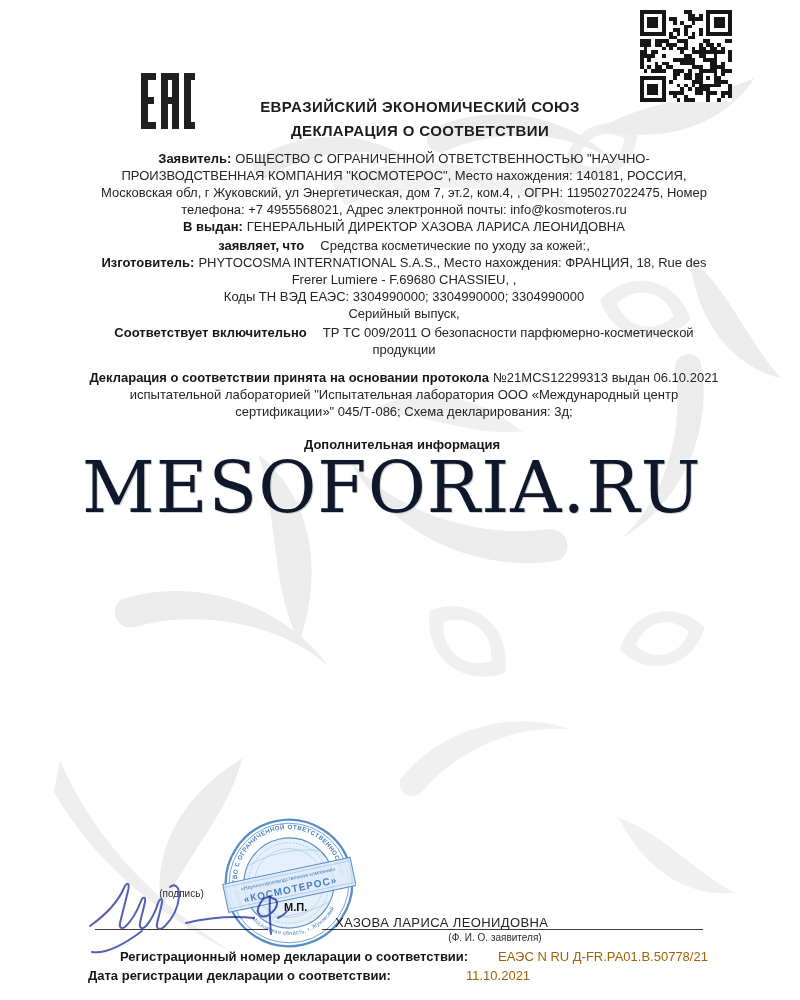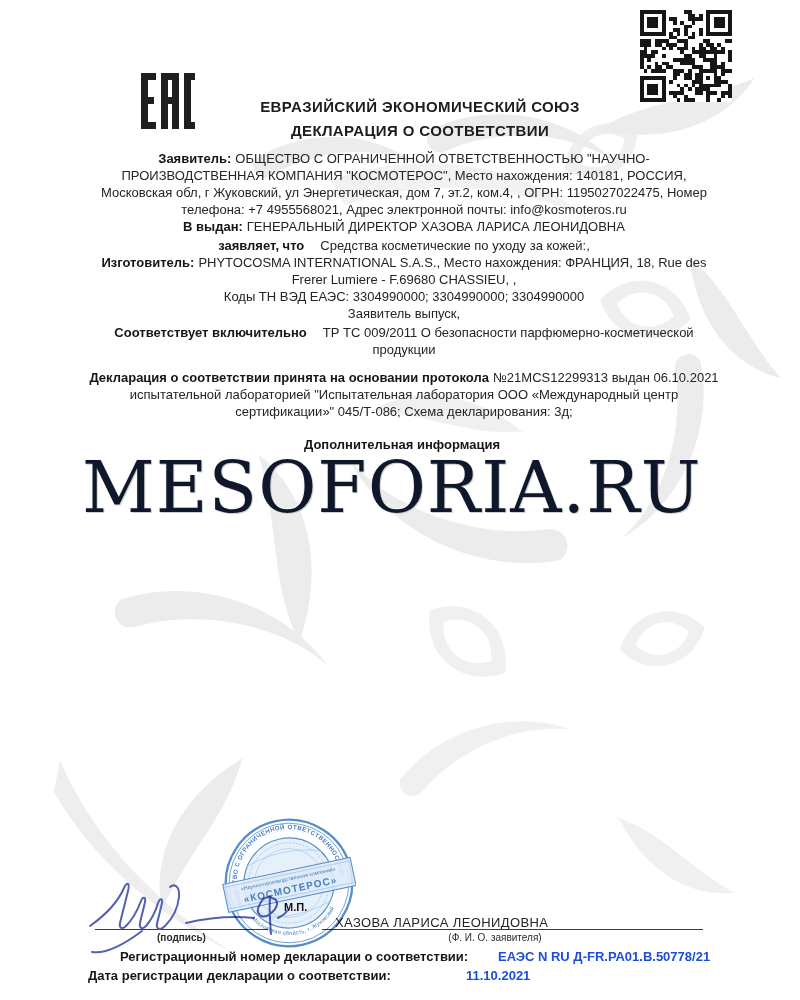--- a/index.html
+++ b/index.html
@@ -30,29 +30,29 @@
   p.m2{margin-top:2px;}
   p.basis{margin-top:11px;}
   p.addinfo{margin-top:16px;}
   p.validity{margin-top:33px;}
   .validity .lbl{margin-right:4px;}
   .validity .date{font-weight:normal;margin-right:4px;}
   
   .sig-svg{position:absolute;left:82px;top:874px;z-index:3;}
   .sig-line{position:absolute;left:95px;top:929px;width:173px;height:1px;background:#3a3a3a;z-index:2;}
   .name-line{position:absolute;left:322px;top:929px;width:381px;height:1px;background:#3a3a3a;z-index:2;}
-  .sig-caption{position:absolute;left:95px;top:932px;width:173px;text-align:center;font-size:10px;color:#2b2b2b;z-index:2;font-weight:bold;}
+  .sig-caption{position:absolute;left:95px;top:888px;width:173px;text-align:center;font-size:10px;color:#2b2b2b;z-index:2;}
   .name-caption{position:absolute;left:385px;top:932px;width:220px;text-align:center;font-size:10px;color:#2b2b2b;z-index:2;}
   .mp{position:absolute;left:284px;top:901px;font-size:11px;font-weight:bold;color:#111;z-index:5;}
   .fio{position:absolute;left:335px;top:915px;font-size:13px;letter-spacing:.4px;color:#242424;z-index:2;}
   .stamp{position:absolute;left:222px;top:816px;width:134px;height:134px;z-index:4;mix-blend-mode:multiply;opacity:.95;}
   
   .f-row{position:absolute;left:88px;width:660px;display:flex;font-size:13px;z-index:2;}
   .f-row .flabel{width:378px;font-weight:bold;color:#161616;}
-  .f-row .fvalue{color:#1d4ed8;font-weight:bold;}
+  .f-row .fvalue{color:#a16207;}
   .f-row1{top:949px;padding-left:32px;} .f-row2{top:968px;}
 </style>
 </head>
 <body>
 
 <div class="page">
 
   <svg class="wm-svg" width="800" height="1000" viewBox="0 0 800 1000" aria-hidden="true">
     <defs>
       <path id="leaf1" d="M0 0 C40 -35 110 -45 162 -12 C120 -28 60 -18 18 14 C8 22 -5 12 0 0 Z"></path>
@@ -319,21 +319,21 @@
     <div>ЕВРАЗИЙСКИЙ ЭКОНОМИЧЕСКИЙ СОЮЗ</div>
     <div>ДЕКЛАРАЦИЯ О СООТВЕТСТВИИ</div>
   </div>
 
   <div class="doc-body">
     <p><span class="lbl">Заявитель:</span><span>ОБЩЕСТВО С ОГРАНИЧЕННОЙ ОТВЕТСТВЕННОСТЬЮ "НАУЧНО-ПРОИЗВОДСТВЕННАЯ КОМПАНИЯ "КОСМОТЕРОС", Место нахождения: 140181, РОССИЯ, Московская обл, г Жуковский, ул Энергетическая, дом 7, эт.2, ком.4, , ОГРН: 1195027022475, Номер телефона: +7 4955568021, Адрес электронной почты: info@kosmoteros.ru</span></p>
     <p><span class="lbl">В выдан:</span><span>ГЕНЕРАЛЬНЫЙ ДИРЕКТОР ХАЗОВА ЛАРИСА ЛЕОНИДОВНА</span></p>
     <p class="m2"><span class="lbl wide">заявляет, что</span><span>Средства косметические по уходу за кожей:,</span></p>
     <p><span class="lbl">Изготовитель:</span><span>PHYTOCOSMA INTERNATIONAL S.A.S., Место нахождения: ФРАНЦИЯ, 18, Rue des Frerer Lumiere - F.69680 CHASSIEU, ,</span></p>
     <p>Коды ТН ВЭД ЕАЭС: 3304990000; 3304990000; 3304990000</p>
-    <p>Заявитель выпуск,</p>
+    <p>Серийный выпуск,</p>
     <p class="m2"><span class="lbl wide">Соответствует включительно</span><span>ТР ТС 009/2011 О безопасности парфюмерно-косметической продукции</span></p>
     <p class="basis"><span class="lbl">Декларация о соответствии принята на основании протокола</span><span>№21MCS12299313 выдан 06.10.2021  испытательной лабораторией "Испытательная лаборатория ООО «Международный центр сертификации»" 045/Т-086; Схема декларирования: 3д;</span></p>
     <p class="addinfo"><span class="lbl">Дополнительная информация</span></p>
   </div>
 
   <svg class="sig-svg" width="235" height="95" viewBox="0 0 235 95" aria-hidden="true">
     <g fill="none" stroke="#5560b2" stroke-width="2" stroke-linecap="round">
       <path d="M8 52 C22 42 36 28 42 14 C45 7 48 9 46 17 C43 29 40 41 38 49 C37 54 40 56 44 52 C51 45 56 35 59 27 C61 22 64 23 63 28 C61 37 59 44 58 49 C57 54 60 56 64 52 C70 45 74 36 76 29 C78 24 81 24 80 29 C78 38 76 45 75 50 C74 55 78 57 83 52 C91 44 96 33 97 23 C98 13 93 9 88 13"></path>
       <path d="M104 49 C126 44 152 42 172 44"></path>
       <path d="M178 30 C172 40 180 46 188 40 C196 34 198 26 190 24 C184 22 180 25 178 30"></path>

